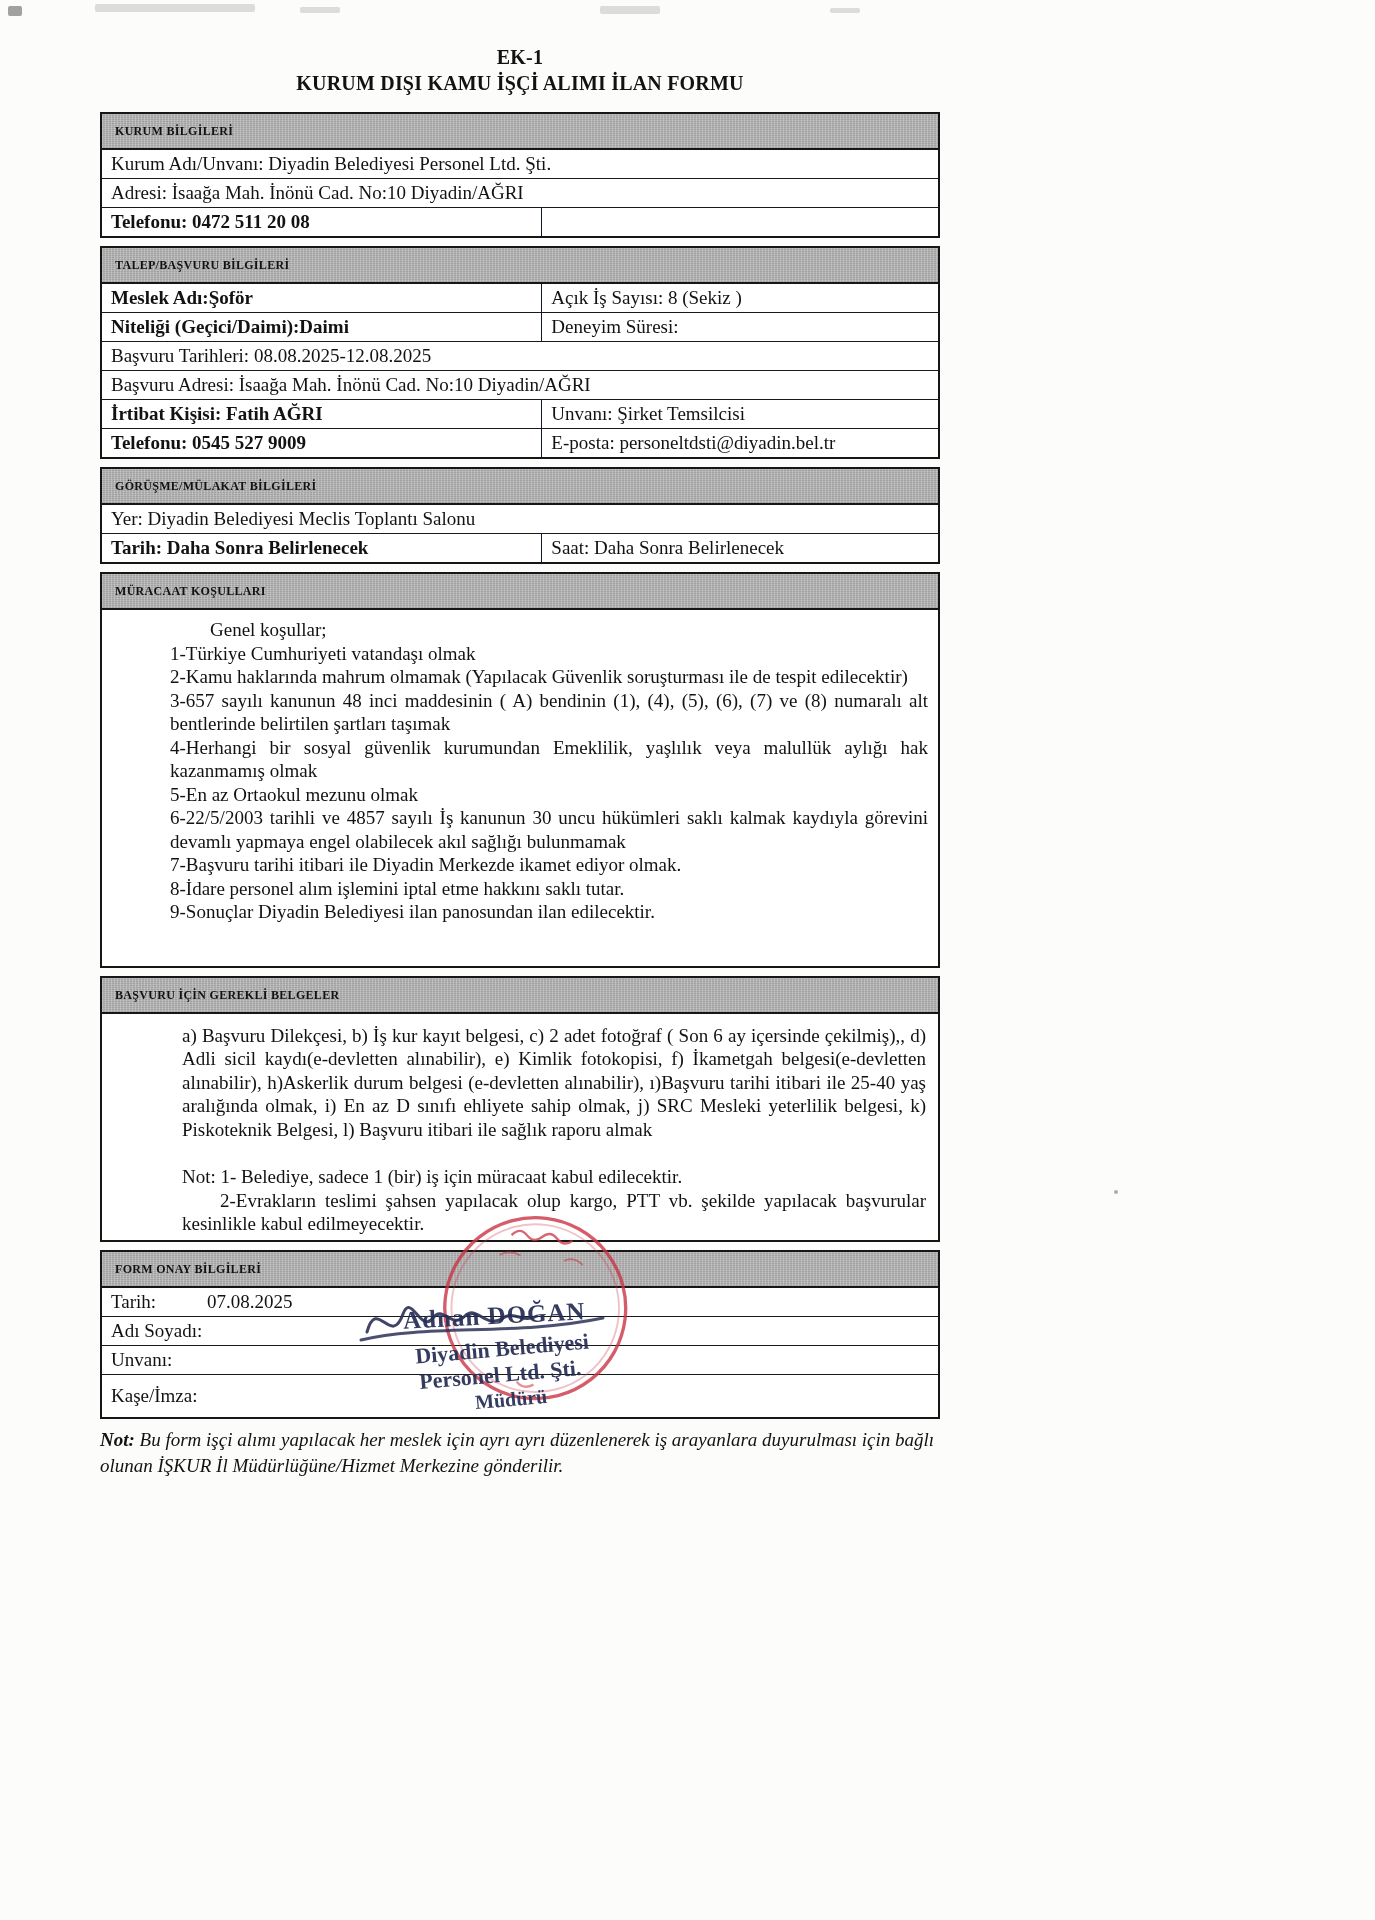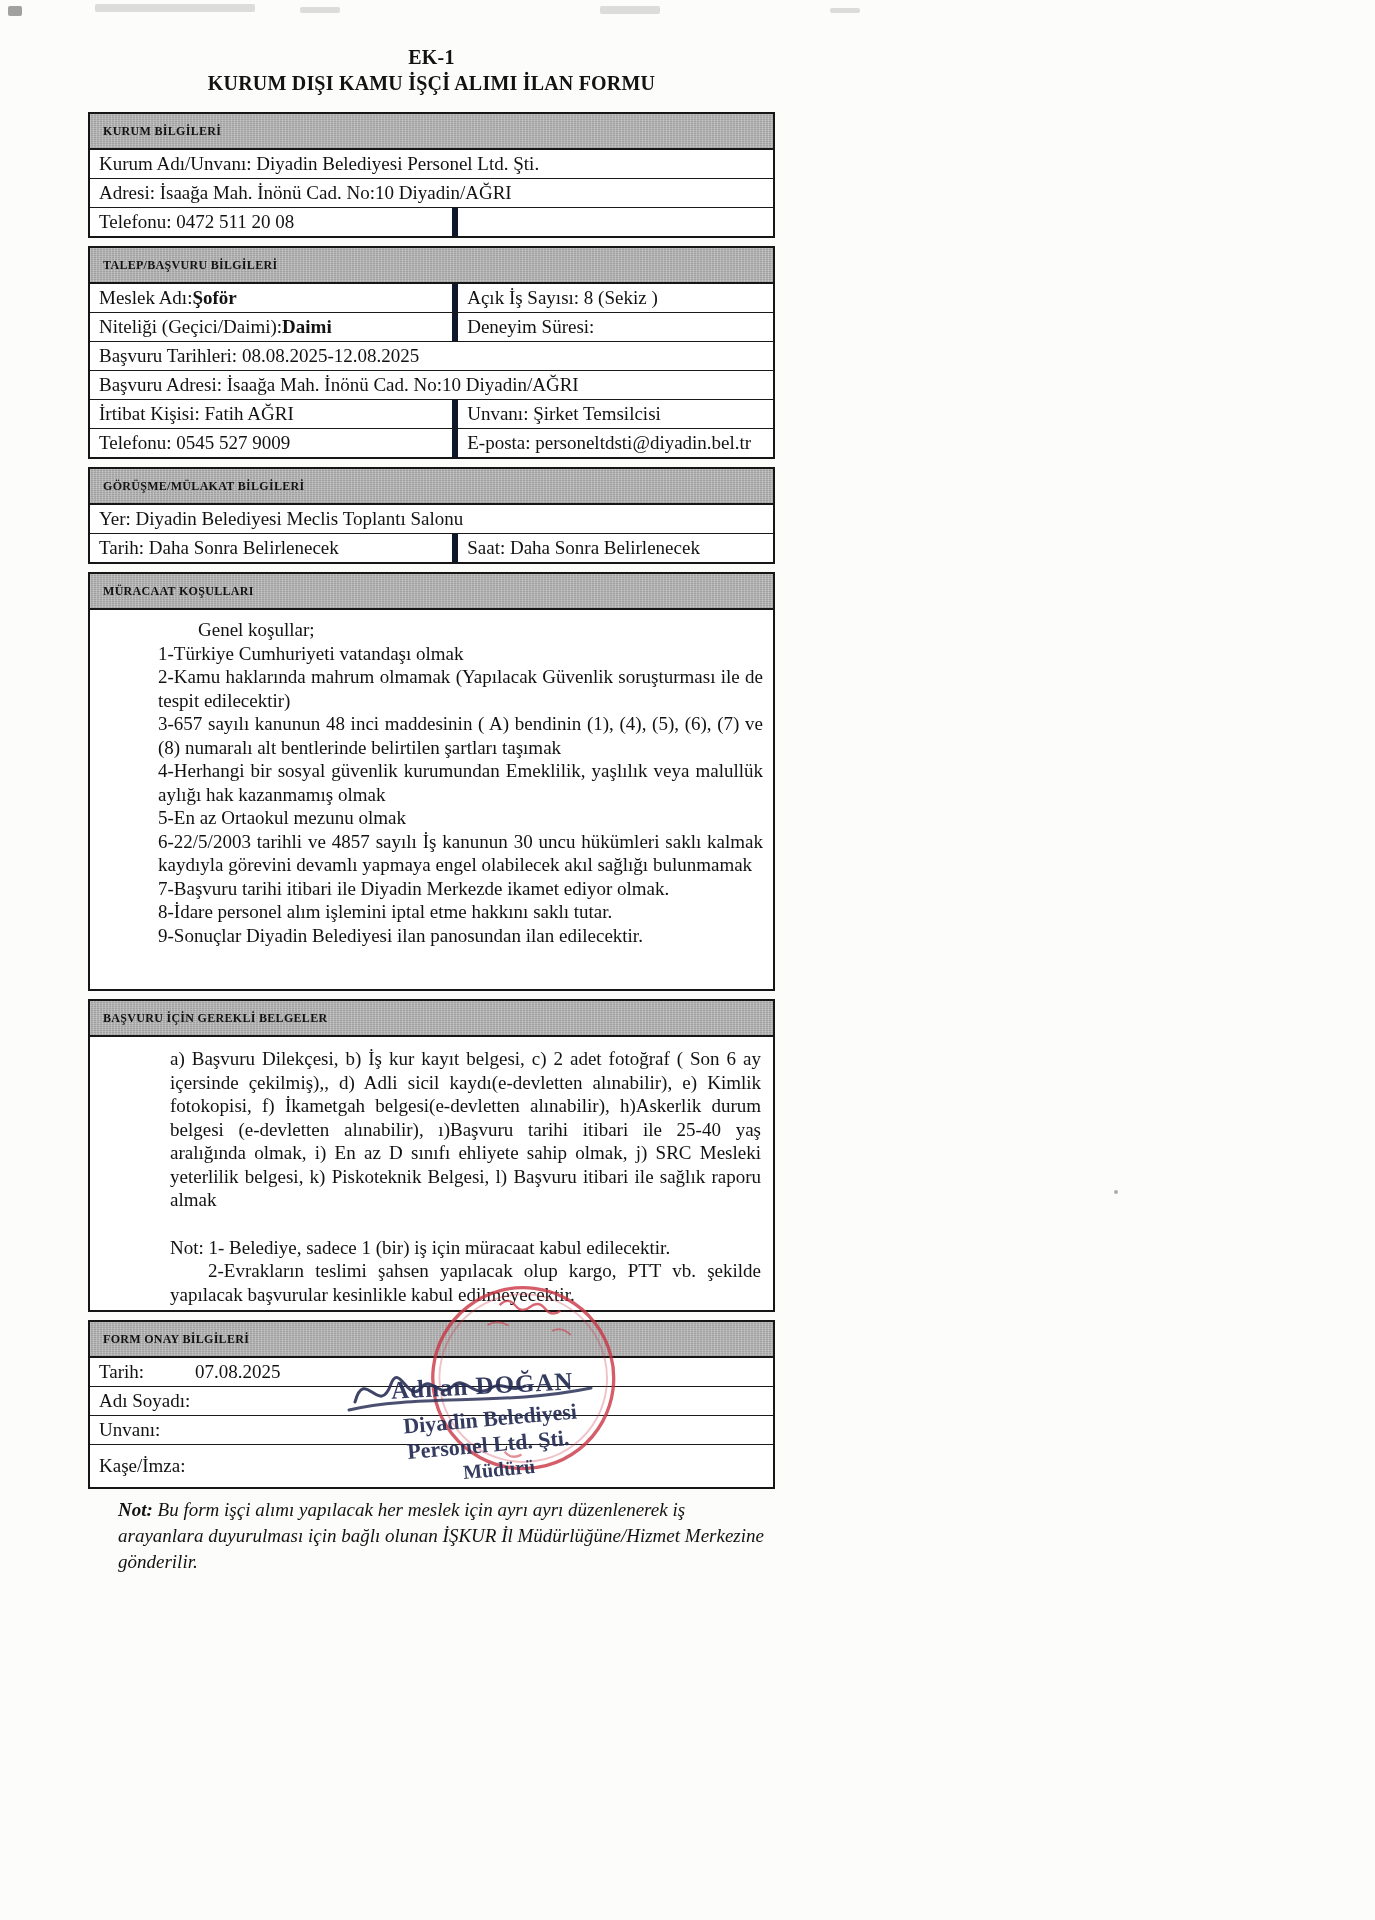--- a/index.html
+++ b/index.html
@@ -10,59 +10,58 @@
     background:#fcfcfa;
     font-family:"Liberation Serif","DejaVu Serif",serif;
     color:#121212;
     overflow:hidden;
   }
   
   .artifact{position:absolute;background:#8a8a8a;opacity:.28;border-radius:2px;}
   .artifact.dark{opacity:.55;background:#555;}
   .dot{position:absolute;width:4px;height:4px;border-radius:50%;background:#777;opacity:.6;}
 
-  .content{position:absolute;left:88px;top:44px;width:687px;}
+  .content{position:absolute;left:100px;top:44px;width:840px;}
 
   .title{ text-align:center; font-weight:700; font-size:20px; line-height:26px; margin-bottom:16px; letter-spacing:.2px;}
 
   .sec{border:2px solid #161616; margin-top:8px; background:#fff;}
   .sec-h{
     font-weight:700; font-size:12px; line-height:24px;
     padding:5px 10px 5px 13px; letter-spacing:.3px;
     border-bottom:2px solid #161616;
     background-color:#b3b3b3;
     background-image:
       repeating-linear-gradient(90deg, rgba(255,255,255,.22) 0 1px, rgba(0,0,0,0) 1px 3px),
       repeating-linear-gradient(0deg, rgba(0,0,0,.10) 0 1px, rgba(0,0,0,0) 1px 2px);
   }
   .r{display:flex; min-height:27px; align-items:stretch; font-size:19px; line-height:24px;}
   .r + .r{border-top:1px solid #1a1a1a;}
   .c{padding:2px 9px; display:flex; align-items:center;}
   .full{width:100%;}
-  .c1{width:50.4%; border-right:6px solid #0f172a;}
+  .c1{width:50.4%; border-right:1px solid #0f172a;font-weight:bold;}
   .c2{flex:1;}
   .tall{min-height:52px;}
   .tight{line-height:23px;}
   .kase{min-height:42px;}
 
   .body-block{font-size:19px; line-height:23.5px; text-align:justify;}
   .muracaat-body{padding:8px 10px 42px 68px;}
   .muracaat-intro{padding-left:40px; text-align:left;}
   .m-item{text-align:justify;}
   .belgeler-body{padding:10px 12px 4px 80px;}
   .blank-gap{height:24px;}
   .note2{text-indent:38px;}
 
   .onay{position:relative;}
   .lbl-w{display:inline-block; width:96px;}
 
   .footnote{
     margin-top:8px; font-size:19px; line-height:26px;
     font-style:italic;
-    margin-left:30px;
   }
   .footnote b{font-style:italic;}
 
   
   .stamp-overlay{position:absolute; left:255px; top:-42px; width:310px; height:232px; pointer-events:none; z-index:5;}
   .seal{position:absolute; left:82px; top:0; width:192px; height:200px; transform:rotate(7deg);}
   .sig{position:absolute; left:0; top:78px; width:250px; height:70px;}
   .ink{
     position:absolute; font-weight:700; color:#262e55; opacity:.93;
     font-family:"Liberation Serif","DejaVu Serif",serif; white-space:nowrap;

